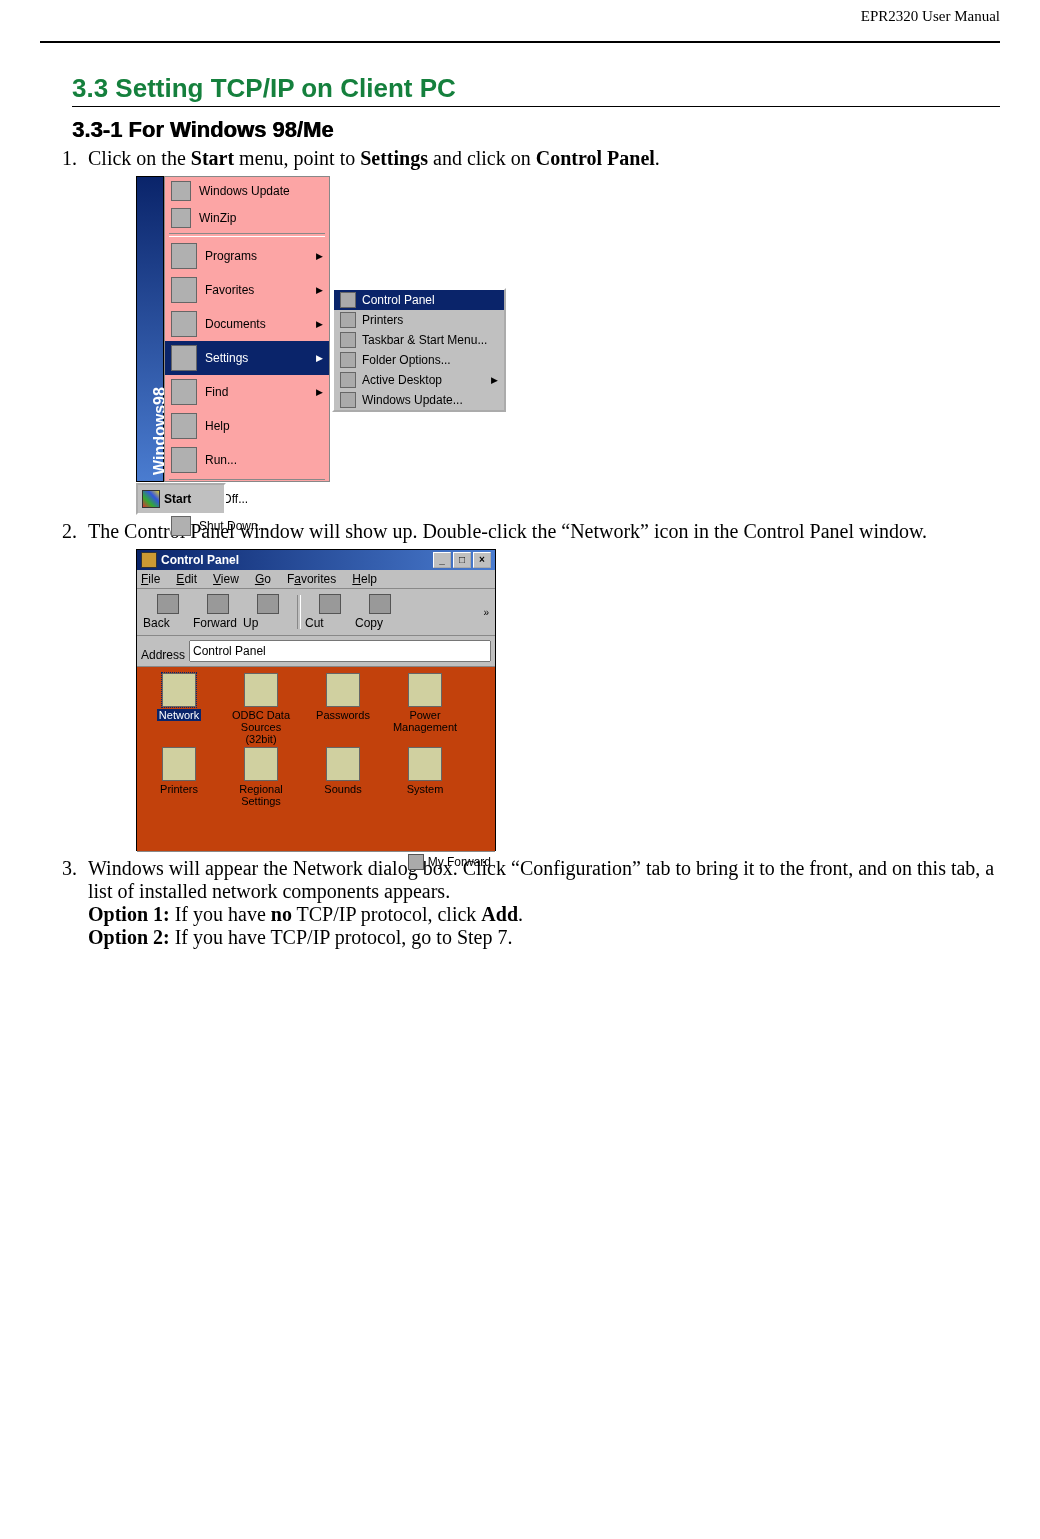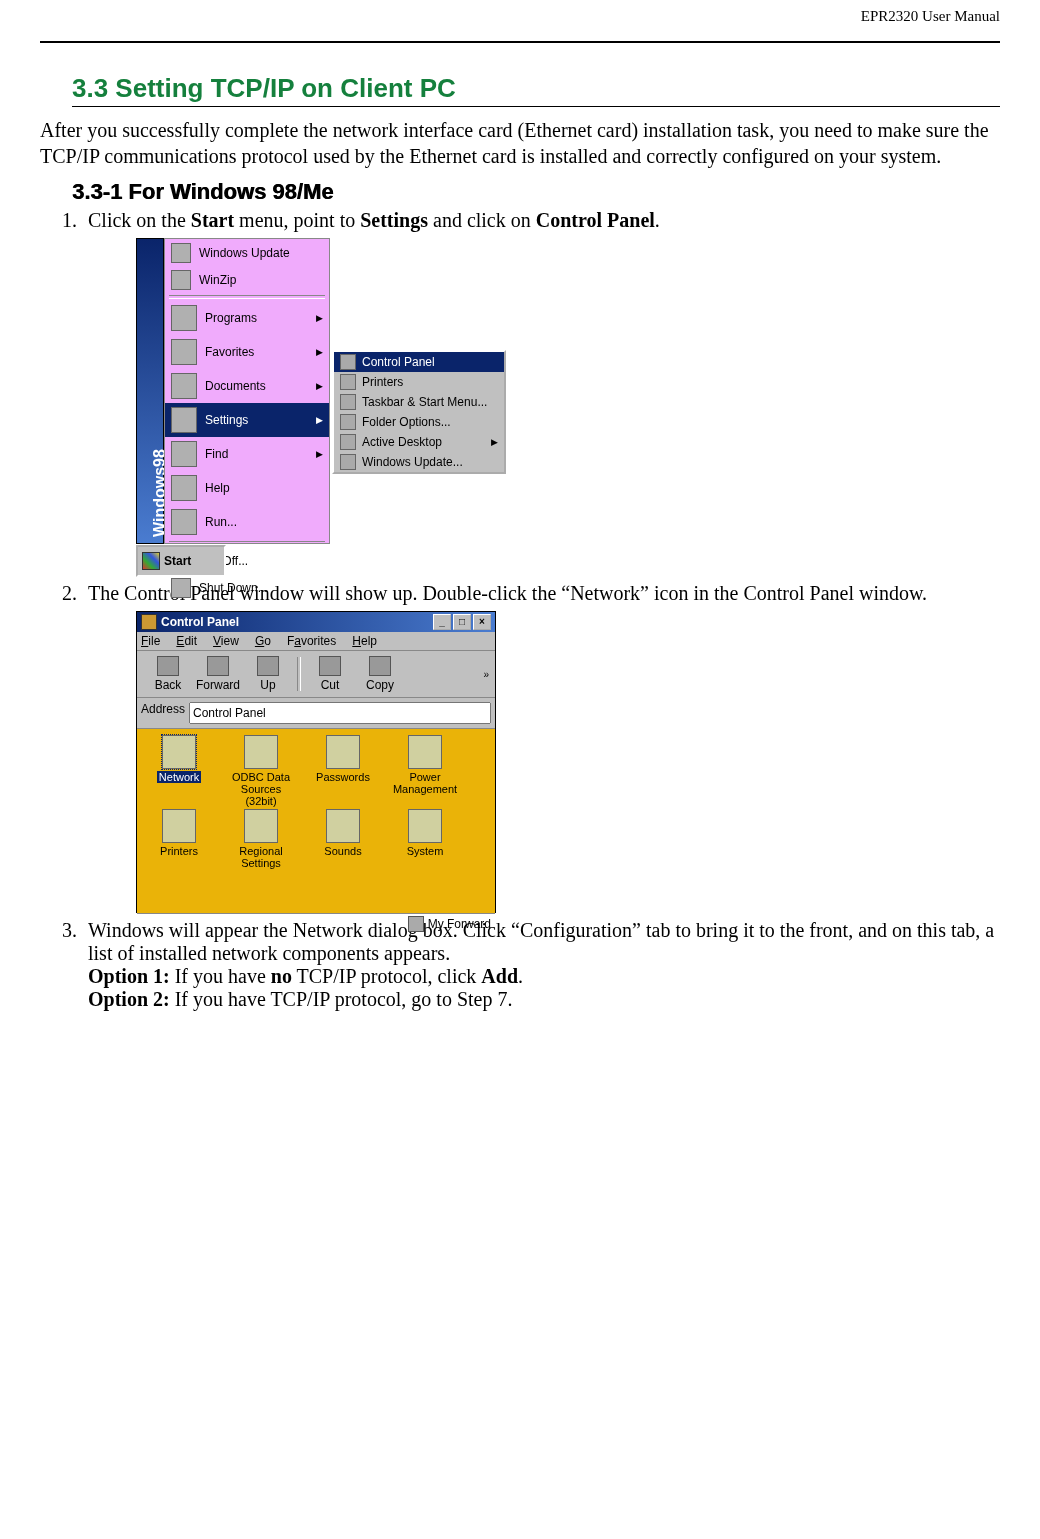--- a/index.html
+++ b/index.html
@@ -21,21 +21,21 @@
   .footer{text-align:center;font-size:18px;margin-top:360px;}
 
   
   .fig1{width:380px;height:338px;position:relative;font-family:Tahoma,Arial,sans-serif;
     font-size:12px;color:#000;}
   .fig1 .side{position:absolute;left:0;top:0;width:28px;height:306px;
     background:linear-gradient(#0a246a,#4a7cd0);border:1px solid #000;box-sizing:border-box;}
   .fig1 .side .txt{transform:rotate(-90deg);transform-origin:left top;position:absolute;
     left:14px;top:298px;font-weight:bold;color:#fff;font-size:16px;white-space:nowrap;
     width:280px;text-align:left;}
-  .fig1 .col{position:absolute;left:28px;top:0;width:166px;height:306px;background:#f0abfc;
+  .fig1 .col{position:absolute;left:28px;top:0;width:166px;height:306px;background:#fca5a5;
     border:1px solid #888;box-sizing:border-box;}
   .fig1 .row{height:27px;padding:0 6px;display:flex;align-items:center;border-bottom:0;}
   .fig1 .row.big{height:34px;}
   .fig1 .row .ic{width:18px;height:18px;background:#b0b0b0;border:1px solid #666;margin-right:8px;}
   .fig1 .row.big .ic{width:24px;height:24px;}
   .fig1 .row.sel{background:#0a246a;color:#fff;}
   .fig1 .row .arrow{margin-left:auto;font-size:9px;}
   .fig1 .sep{height:2px;margin:2px 4px;border-top:1px solid #888;border-bottom:1px solid #fff;}
   .fig1 .sub{position:absolute;left:196px;top:112px;width:174px;background:#c0c0c0;
     border:2px outset #fff;box-sizing:border-box;}
@@ -52,27 +52,27 @@
     font-size:12px;color:#000;background:#c0c0c0;border:1px solid #000;box-sizing:border-box;}
   .fig2 .tbar{height:20px;background:linear-gradient(90deg,#0a246a,#4a7cd0);color:#fff;
     display:flex;align-items:center;padding:0 4px;font-weight:bold;}
   .fig2 .tbar .tic{width:14px;height:14px;background:#cc9933;border:1px solid #333;margin-right:4px;}
   .fig2 .tbar .btns{margin-left:auto;display:flex;}
   .fig2 .tbar .btns div{width:16px;height:14px;background:#c0c0c0;border:1px outset #fff;
     margin-left:2px;color:#000;font-size:10px;text-align:center;line-height:13px;}
   .fig2 .menubar{height:18px;display:flex;align-items:center;padding:0 4px;gap:16px;}
   .fig2 .toolbar{height:42px;display:flex;align-items:center;padding:2px 6px;
     border-top:1px solid #888;border-bottom:1px solid #888;}
-  .fig2 .toolbar .tool{width:50px;text-align:center;}
+  .fig2 .toolbar .tool{width:50px;}
   .fig2 .toolbar .tool .tic2{width:20px;height:18px;margin:0 auto 2px auto;background:#999;
     border:1px solid #555;}
   .fig2 .toolbar .vsep{width:2px;height:34px;border-left:1px solid #888;border-right:1px solid #fff;margin:0 4px;}
-  .fig2 .addr{height:22px;display:flex;align-items:flex-start;padding:4px 4px;border-bottom:1px solid #888;}
+  .fig2 .addr{height:22px;display:flex;align-items:flex-end;padding:4px 4px;border-bottom:1px solid #888;}
   .fig2 .addr input{flex:1;height:16px;font-size:12px;margin-left:4px;}
-  .fig2 .content{background:#eab308;height:172px;padding:6px;display:flex;flex-wrap:wrap;
+  .fig2 .content{background:#c2410c;height:172px;padding:6px;display:flex;flex-wrap:wrap;
     align-content:flex-start;gap:2px 10px;}
   .fig2 .content .item{width:72px;text-align:center;font-size:11px;}
   .fig2 .content .item .iic{width:32px;height:32px;margin:0 auto 2px auto;background:#d0d0a0;
     border:1px solid #666;}
   .fig2 .content .item.sel .lbl{background:#0a246a;color:#fff;display:inline-block;padding:0 2px;}
   .fig2 .content .item.sel .iic{outline:1px dotted #0a246a;}
   .fig2 .status{height:20px;border-top:1px solid #888;display:flex;align-items:center;
     justify-content:flex-end;padding-right:4px;}
   .fig2 .status .sic2{width:14px;height:14px;background:#aaa;border:1px solid #555;margin-right:4px;}
   .u{text-decoration:underline;}
@@ -80,21 +80,20 @@
 </head>
 <body>
 
 <div class="page">
   <div class="running-head">EPR2320 User Manual</div>
   <hr class="hr">
 
   <div class="sec-heading">3.3 Setting TCP/IP on Client PC</div>
   <hr class="sec-underline">
 
-  <p class="body-para">After you successfully complete the network interface card (Ethernet card) installation task, you need to make sure the TCP/IP communications protocol used by the Ethernet card is installed and correctly configured on your system.</p>
 
   <div class="subsec-heading">3.3-1 For Windows 98/Me</div>
 
   <ol class="steps">
     <li style="list-style-type: decimal;">
       <span>
         <span>Click on the </span><span class="bold">Start</span><span> menu, point to </span><span class="bold">Settings</span><span> and click on </span><span class="bold">Control Panel</span><span>.</span>
       </span>
 
       

